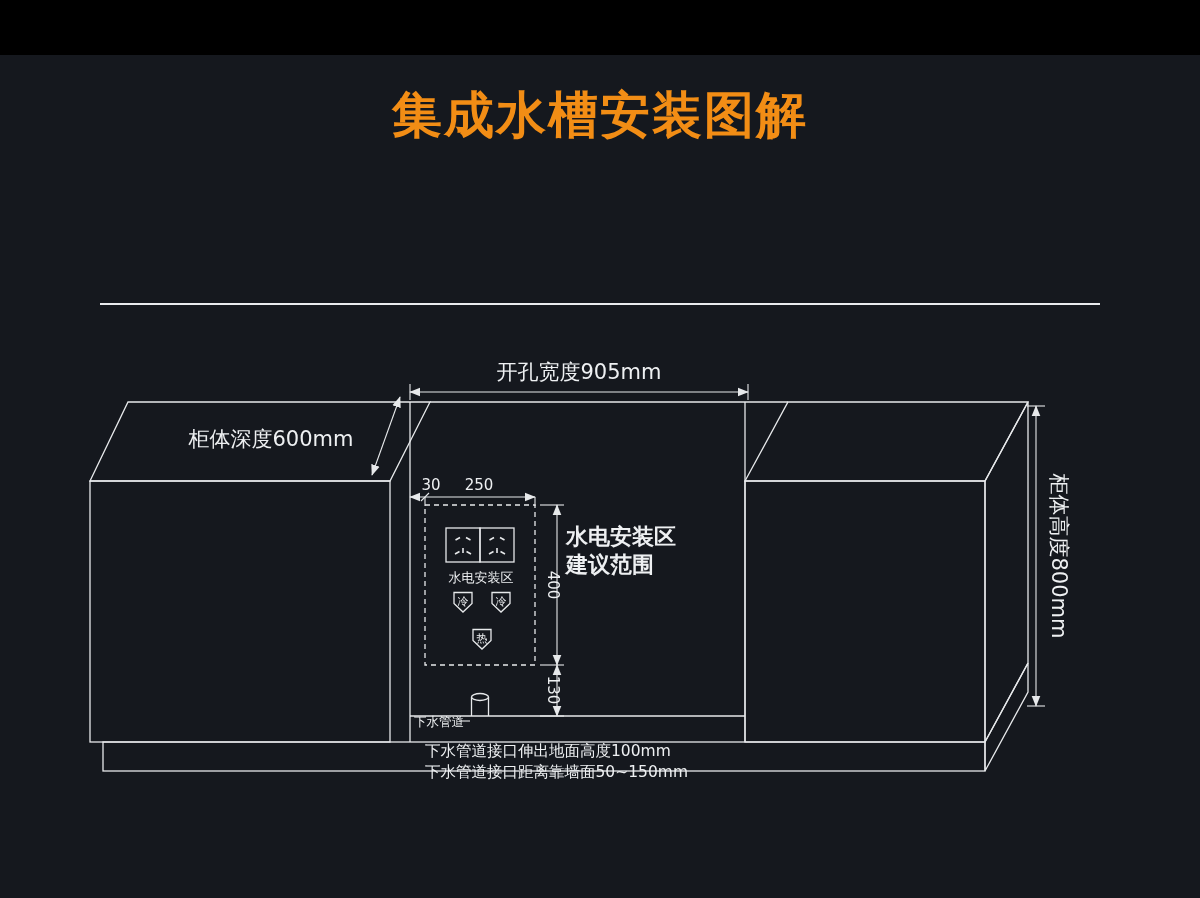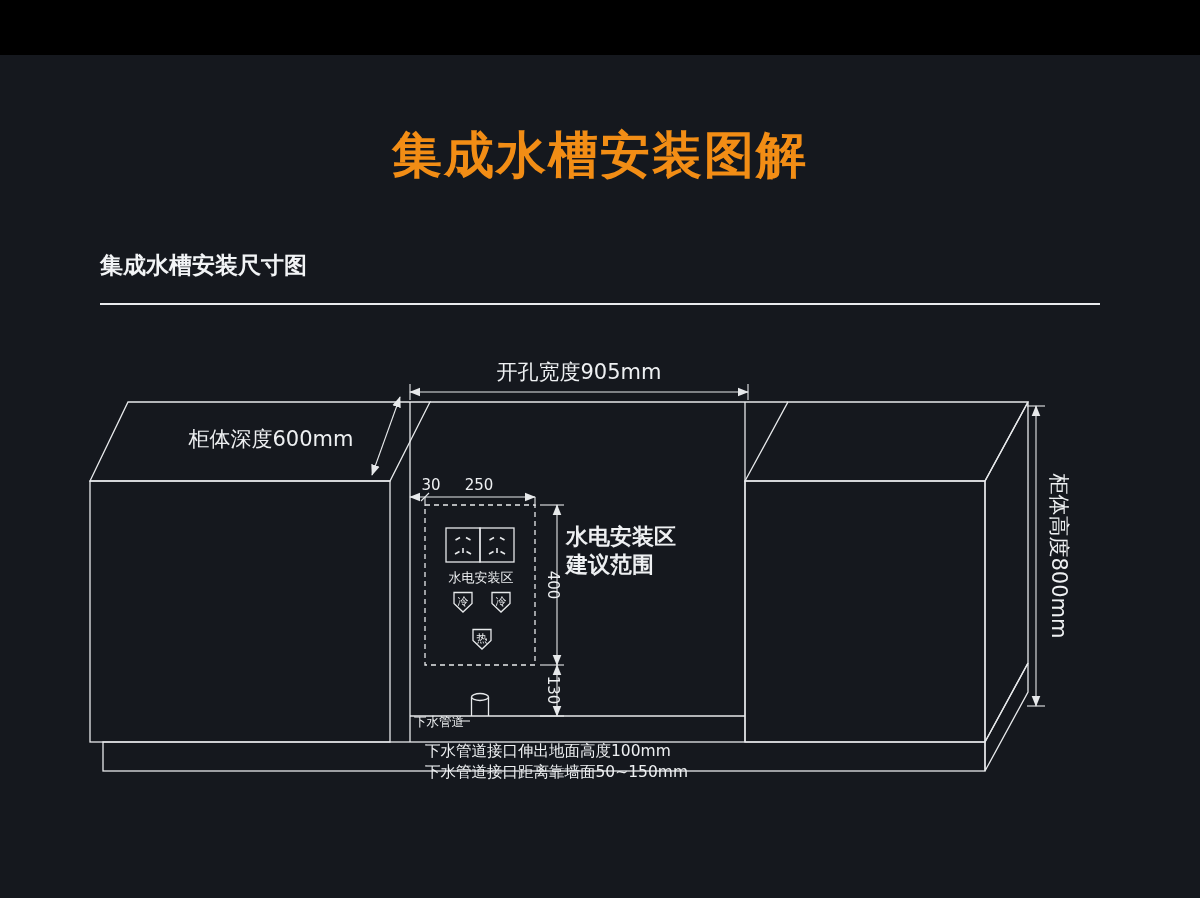--- a/index.html
+++ b/index.html
@@ -4,21 +4,21 @@
 <style>
   html,body{margin:0;padding:0;background:#15181e;}
   .page{
     position:relative;width:1200px;height:898px;overflow:hidden;
     background:#15181e;
     font-family:"DejaVu Sans","Liberation Sans",sans-serif;
   }
   .topbar{position:absolute;top:0;left:0;width:1200px;height:55px;background:#000000;}
   .title{
     position:absolute;top:82px;left:0;width:1200px;text-align:center;
-    font-size:50px;font-weight:bold;color:#F28D15;letter-spacing:2px;margin-top:40px;
+    font-size:50px;font-weight:bold;color:#F28D15;letter-spacing:2px;
   }
   .section-title{
     position:absolute;top:250px;left:100px;
     font-size:23px;font-weight:bold;color:#f2f4f6;
   }
   .divider{position:absolute;top:303px;left:100px;width:1000px;height:0;border-top:2px solid #e9ebee;}
   svg.diagram{position:absolute;top:0;left:0;}
   svg text{fill:#eef0f2;font-family:"DejaVu Sans","Liberation Sans",sans-serif;}
   .ln{stroke:#e7e9eb;stroke-width:1.3;fill:none;}
   .dim{stroke:#e7e9eb;stroke-width:1.1;fill:none;}
@@ -26,21 +26,20 @@
 </style>
 </head>
 <body>
 
 <div class="page">
 
   <div class="topbar"></div>
 
   <div class="title">集成水槽安装图解</div>
 
-  <div class="section-title">集成水槽安装尺寸图</div>
   <div class="divider"></div>
 
   <svg class="diagram" width="1200" height="898" viewBox="0 0 1200 898">
     <defs>
       <marker id="arr" viewBox="0 0 10 10" refX="9.3" refY="5" markerWidth="11" markerHeight="11" orient="auto-start-reverse" markerUnits="userSpaceOnUse">
         <path d="M0,1 L10,5 L0,9 Z" fill="#e7e9eb"></path>
       </marker>
     </defs>
 
     <g>

